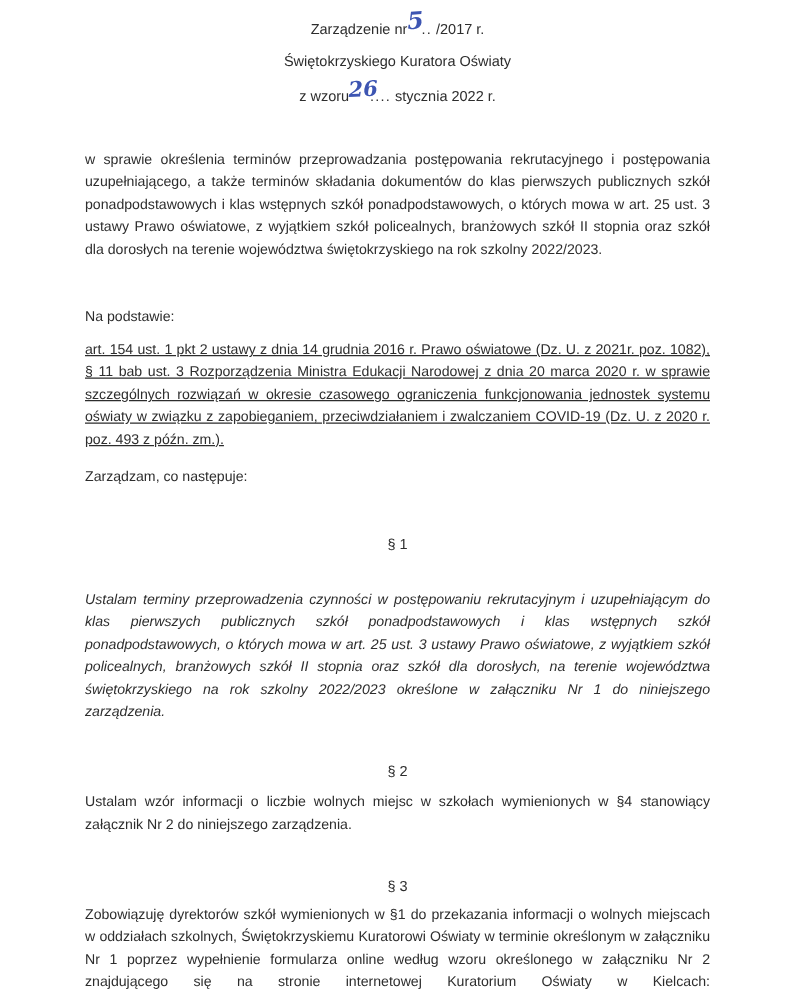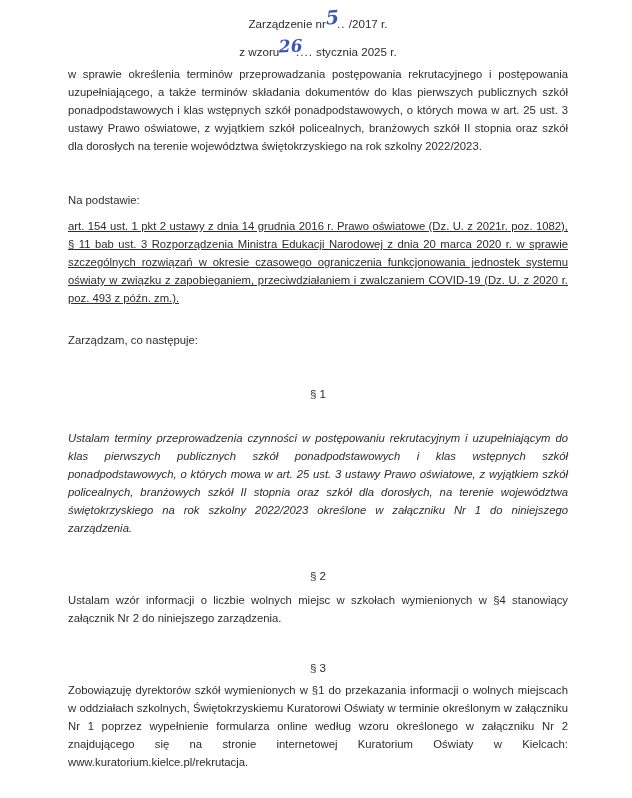--- a/index.html
+++ b/index.html
@@ -49,45 +49,46 @@
     margin: 0 -2px 0 0;
   }
   .hw-day {
     font-size: 17px;
     transform: rotate(-3deg) translateY(-4px);
     margin: 0 -7px 0 0;
   }
   .dots {
     letter-spacing: 1px;
   }
-  .subject      { }
+  .subject      { margin-top: 28px; }
   .basis-label  { margin-top: 36px; }
   .basis-text   { margin-top: 8px; text-decoration: underline; }
-  .order-intro  { margin-top: 24px; }
+  .order-intro  { margin-top: 12px; }
   .section-number {
     text-align: center;
     font-size: 11.6px;
     line-height: 18px;
   }
   .sec-1-num  { margin-top: 36px; }
   .sec-1-text { margin-top: 26px; font-style: italic; }
   .sec-2-num  { margin-top: 30px; }
   .sec-2-text { margin-top: 6px; }
   .sec-3-num  { margin-top: 32px; }
   .sec-3-text { margin-top: 4px; }
 </style>
 </head>
 <body>
 
 <div class="page">
 
   <p class="header-line"><span>Zarządzenie nr</span><span class="handwriting hw-ordinance-number">5</span><span class="dots">..</span><span> /2017 r.</span></p>
 
+  <p class="header-line">Świętokrzyskiego Kuratora Oświaty</p>
 
-  <p class="header-line"><span>z wzoru</span><span class="handwriting hw-day">26</span><span class="dots">....</span><span> stycznia 2025 r.</span></p>
+  <p class="header-line"><span>z wzoru</span><span class="handwriting hw-day">26</span><span class="dots">....</span><span> stycznia 2022 r.</span></p>
 
   <p class="justified subject">w sprawie określenia terminów przeprowadzania postępowania rekrutacyjnego i postępowania uzupełniającego, a także terminów składania dokumentów do klas pierwszych publicznych szkół ponadpodstawowych i klas wstępnych szkół ponadpodstawowych, o których mowa w art. 25 ust. 3 ustawy Prawo oświatowe, z wyjątkiem szkół policealnych, branżowych szkół II stopnia oraz szkół dla dorosłych na terenie województwa świętokrzyskiego na rok szkolny 2022/2023.</p>
 
   <p class="basis-label">Na podstawie:</p>
 
   <p class="justified basis-text">art. 154 ust. 1 pkt 2 ustawy z dnia 14 grudnia 2016 r. Prawo oświatowe (Dz. U. z 2021r. poz. 1082), § 11 bab ust. 3 Rozporządzenia Ministra Edukacji Narodowej z dnia 20 marca 2020 r. w sprawie szczególnych rozwiązań w okresie czasowego ograniczenia funkcjonowania jednostek systemu oświaty w związku z zapobieganiem, przeciwdziałaniem i zwalczaniem COVID-19 (Dz. U. z 2020 r. poz. 493 z późn. zm.).</p>
 
   <p class="order-intro">Zarządzam, co następuje:</p>
 
   <p class="section-number sec-1-num">§ 1</p>

